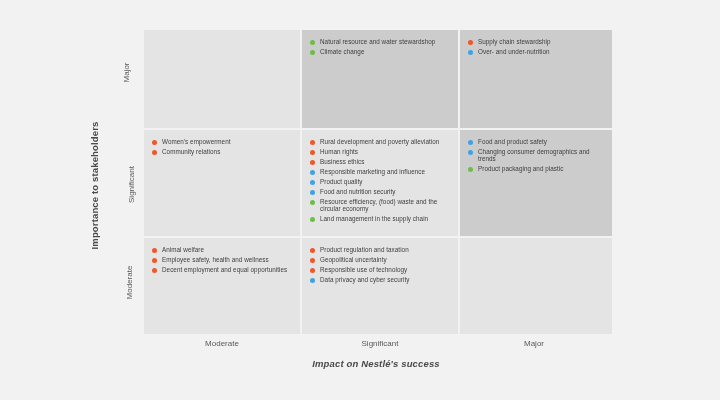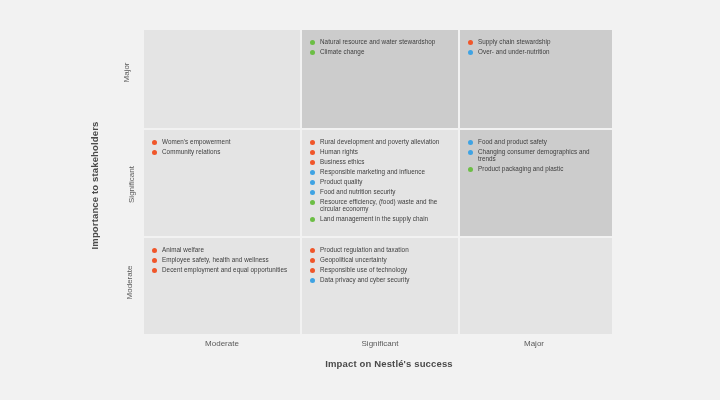--- a/index.html
+++ b/index.html
@@ -46,28 +46,29 @@
   }
   .y-tick span {
     display: inline-block;
     transform: rotate(-90deg);
     transform-origin: center center;
   }
 
   
   #x-axis-title {
     position: absolute;
-    left: 157px;
+    left: 144px;
     top: 358px;
     width: 464px;
     text-align: center;
     font-size: 9.5px;
     font-weight: bold;
     color: #4a4a4a;
     letter-spacing: 0.15px;
+    font-style: italic;
   }
   .x-tick {
     position: absolute;
     top: 339px;
     font-size: 8px;
     color: #5a5a5a;
     text-align: center;
     white-space: nowrap;
   }
 

